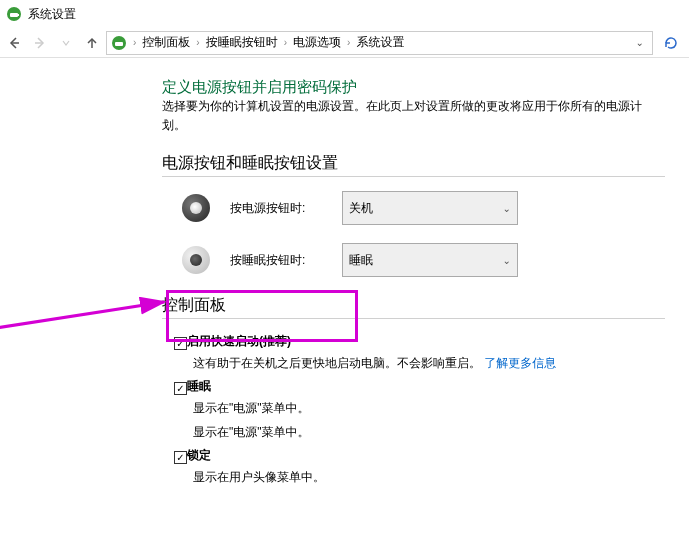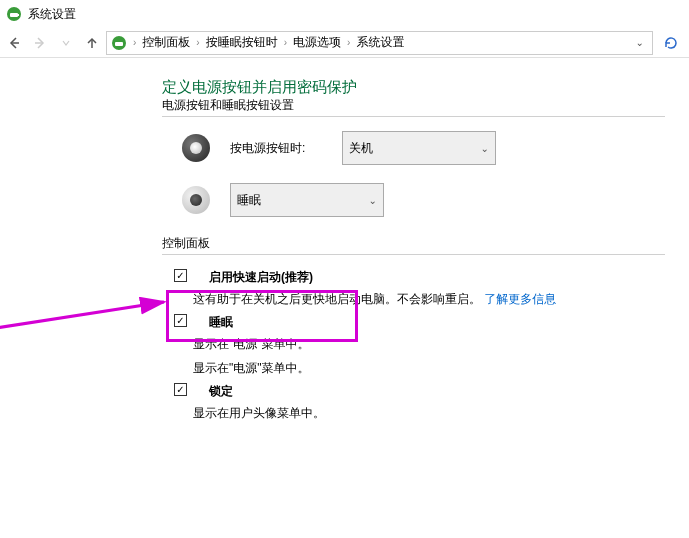--- a/index.html
+++ b/index.html
@@ -74,21 +74,21 @@
     .heading {
       color: #006c3a;
       font-size: 15px;
     }
     .subtext {
       font-size: 12px;
       line-height: 1.6;
       margin-bottom: 18px;
     }
     .section-label {
-      font-size: 12px;
+      font-size: 16px;
       margin-bottom: 2px;
     }
     .section-rule {
       border: none;
       border-top: 1px solid #d0d0d0;
       margin: 0 0 14px 0;
     }
     .setting-row {
       display: flex;
       align-items: center;
@@ -102,36 +102,36 @@
     }
     .round-icon.dark { background: radial-gradient(circle at 35% 35%, #777, #222); }
     .round-icon.light { background: radial-gradient(circle at 35% 35%, #f2f2f2, #b8b8b8); }
     .round-icon .inner {
       width: 12px; height: 12px; border-radius: 50%;
     }
     .round-icon.dark .inner { background: radial-gradient(circle at 40% 40%, #fff, #bbb); }
     .round-icon.light .inner { background: radial-gradient(circle at 40% 40%, #666, #222); }
     .setting-label { width: 92px; }
     .dropdown {
-      width: 154px; height: 22px;
+      width: 176px; height: 22px;
       border: 1px solid #aaa;
       background: #efefef;
       display: flex; align-items: center;
       padding: 16px 6px;
       font-size: 12px;
       cursor: pointer;
       position: relative;
     }
     .dropdown .dd-arrow {
       margin-left: auto; font-size: 10px; color: #555;
     }
     .check-list { margin-left: 12px; }
     .check-item { margin: 6px 0 4px 0; }
     .check-line {
-      display: flex; align-items: flex-start; gap: 22px;
+      display: flex; align-items: flex-end; gap: 0;
     }
     .chk {
       width: 13px; height: 13px;
       border: 1px solid #333;
       display: inline-flex; align-items: center; justify-content: center;
       font-size: 10px; line-height: 1;
       cursor: pointer;
       flex-shrink: 0;
     }
     .chk.checked::after { content: "✓"; color: #000; }
@@ -211,39 +211,41 @@
   <span class="refresh-btn">
     <svg width="16" height="16" viewBox="0 0 16 16">
       <path d="M3 8 a5 5 0 1 1 2 4" stroke="#2b6acc" stroke-width="1.5" fill="none"></path>
       <path d="M3 12 L3 8 L7 8" stroke="#2b6acc" stroke-width="1.5" fill="none"></path>
     </svg>
   </span>
 </div>
 
 <div class="content">
   <div class="heading">定义电源按钮并启用密码保护</div>
+  <div class="subtext">选择要为你的计算机设置的电源设置。在此页上对设置所做的更改将应用于你所有的电源计划。</div>
 
   <div class="section-label">电源按钮和睡眠按钮设置</div>
   <hr class="section-rule">
 
   <div class="setting-row">
     <span class="round-icon dark">
         <span class="inner"></span>
       </span>
     <span class="setting-label">按电源按钮时:</span>
     <div class="dropdown">
       <span>关机</span>
       <span class="dd-arrow">⌄</span>
     </div>
   </div>
 
   <div class="setting-row">
     <span class="round-icon light">
         <span class="inner"></span>
       </span>
+    <span class="setting-label">按睡眠按钮时:</span>
     <div class="dropdown">
       <span>睡眠</span>
       <span class="dd-arrow">⌄</span>
     </div>
   </div>
 
   <div class="section-label">控制面板</div>
   <hr class="section-rule">
 
   <div class="check-list">

